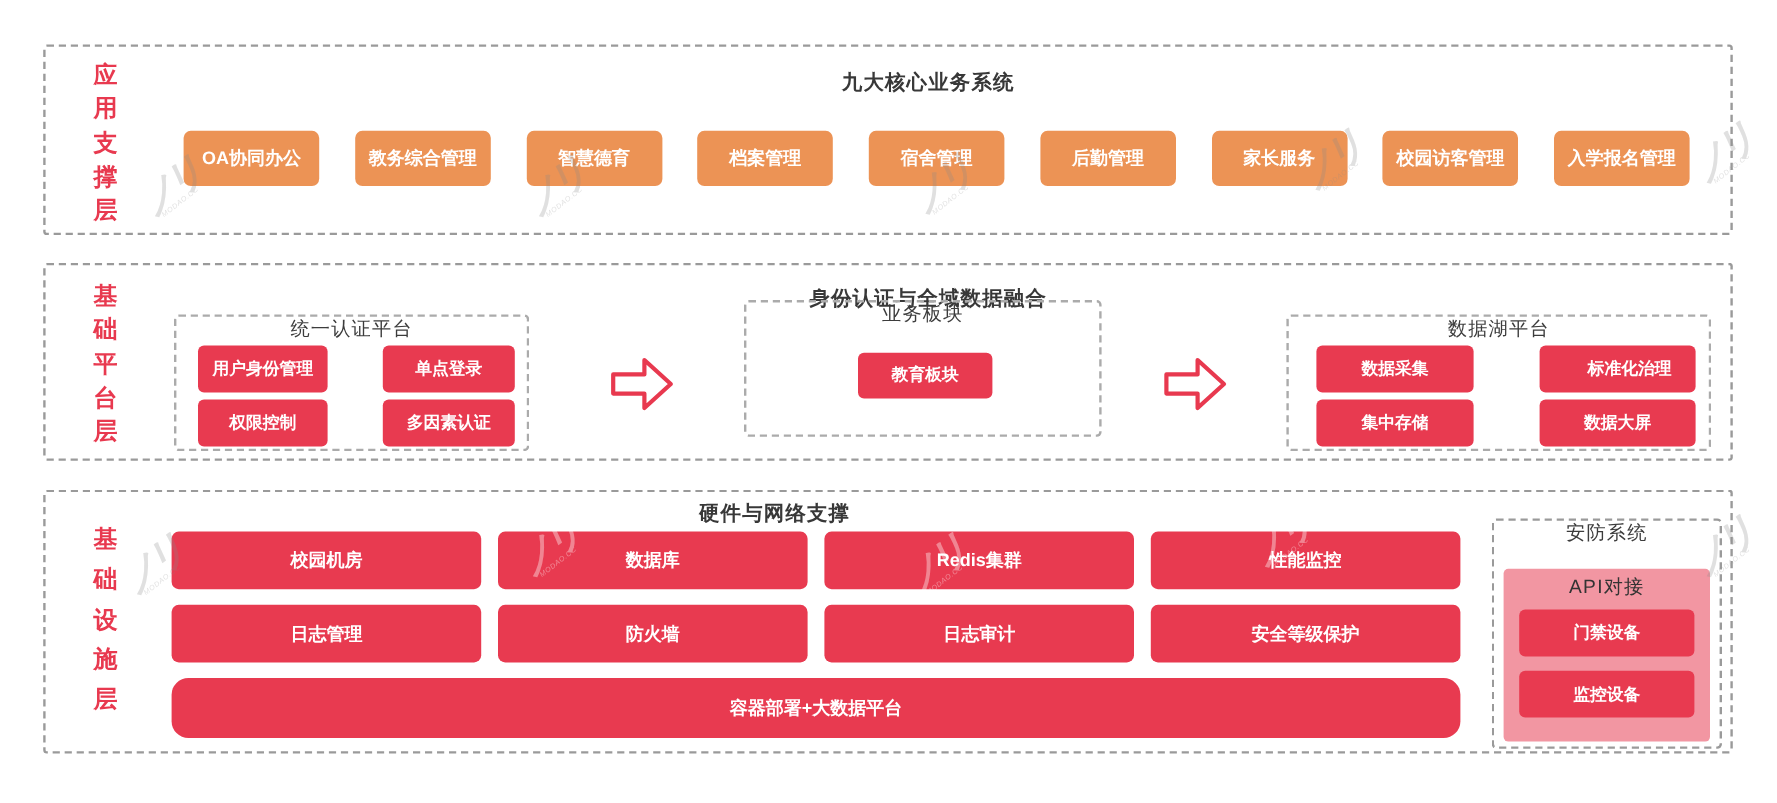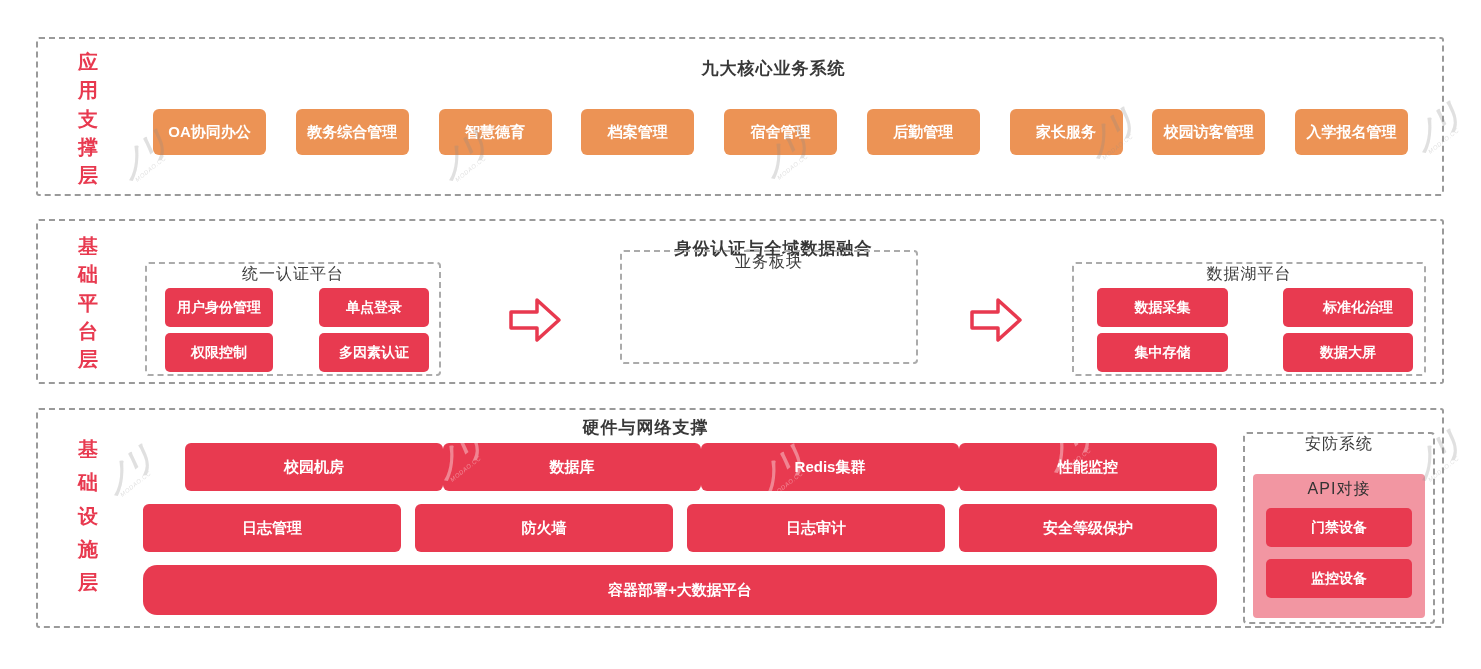--- a/index.html
+++ b/index.html
@@ -112,20 +112,21 @@
     <div class="btn-red" style="left:18px; top:69px; width:108px; height:39px;">权限控制</div>
     <div class="btn-red" style="left:172px; top:69px; width:110px; height:39px;">多因素认证</div>
   </div>
 
   <svg class="flow-arrow" style="left:508px; top:296px;" viewBox="0 0 54 48">
     <path d="M3 16 H29 V4 L51 24 L29 44 V32 H3 Z" fill="#ffffff" stroke="#E8394F" stroke-width="3.5" stroke-linejoin="round"></path>
   </svg>
 
   <div class="group" style="left:620px; top:250px; width:298px; height:114px;">
     <div class="group-title">业务板块</div>
+    <div class="btn-red" style="left:93px; top:42px; width:112px; height:38px;">教育板块</div>
   </div>
 
   <svg class="flow-arrow" style="left:969px; top:296px;" viewBox="0 0 54 48">
     <path d="M3 16 H29 V4 L51 24 L29 44 V32 H3 Z" fill="#ffffff" stroke="#E8394F" stroke-width="3.5" stroke-linejoin="round"></path>
   </svg>
 
   <div class="group" style="left:1072px; top:262px; width:354px; height:114px;">
     <div class="group-title">数据湖平台</div>
     <div class="btn-red" style="left:23px; top:24px; width:131px; height:39px;font-family:Liberation Mono, monospace;">数据采集</div>
     <div class="btn-red" style="left:209px; top:24px; width:130px; height:39px;padding-left:20px;">标准化治理</div>
@@ -138,21 +139,21 @@
   <div class="vlabel" style="left:62px; top:436px; height:160px;">
     <span>基</span>
     <span>础</span>
     <span>设</span>
     <span>施</span>
     <span>层</span>
   </div>
 
   <div class="ltitle" style="top:416px; right:300px;">硬件与网络支撑</div>
 
-  <div class="infra-row" style="top:443px;justify-content:flex-end;">
+  <div class="infra-row" style="top:443px;">
     <div class="box-red-lg">校园机房</div>
     <div class="box-red-lg">数据库</div>
     <div class="box-red-lg">Redis集群</div>
     <div class="box-red-lg">性能监控</div>
   </div>
 
   <div class="infra-row" style="top:504px;">
     <div class="box-red-lg">日志管理</div>
     <div class="box-red-lg">防火墙</div>
     <div class="box-red-lg">日志审计</div>

